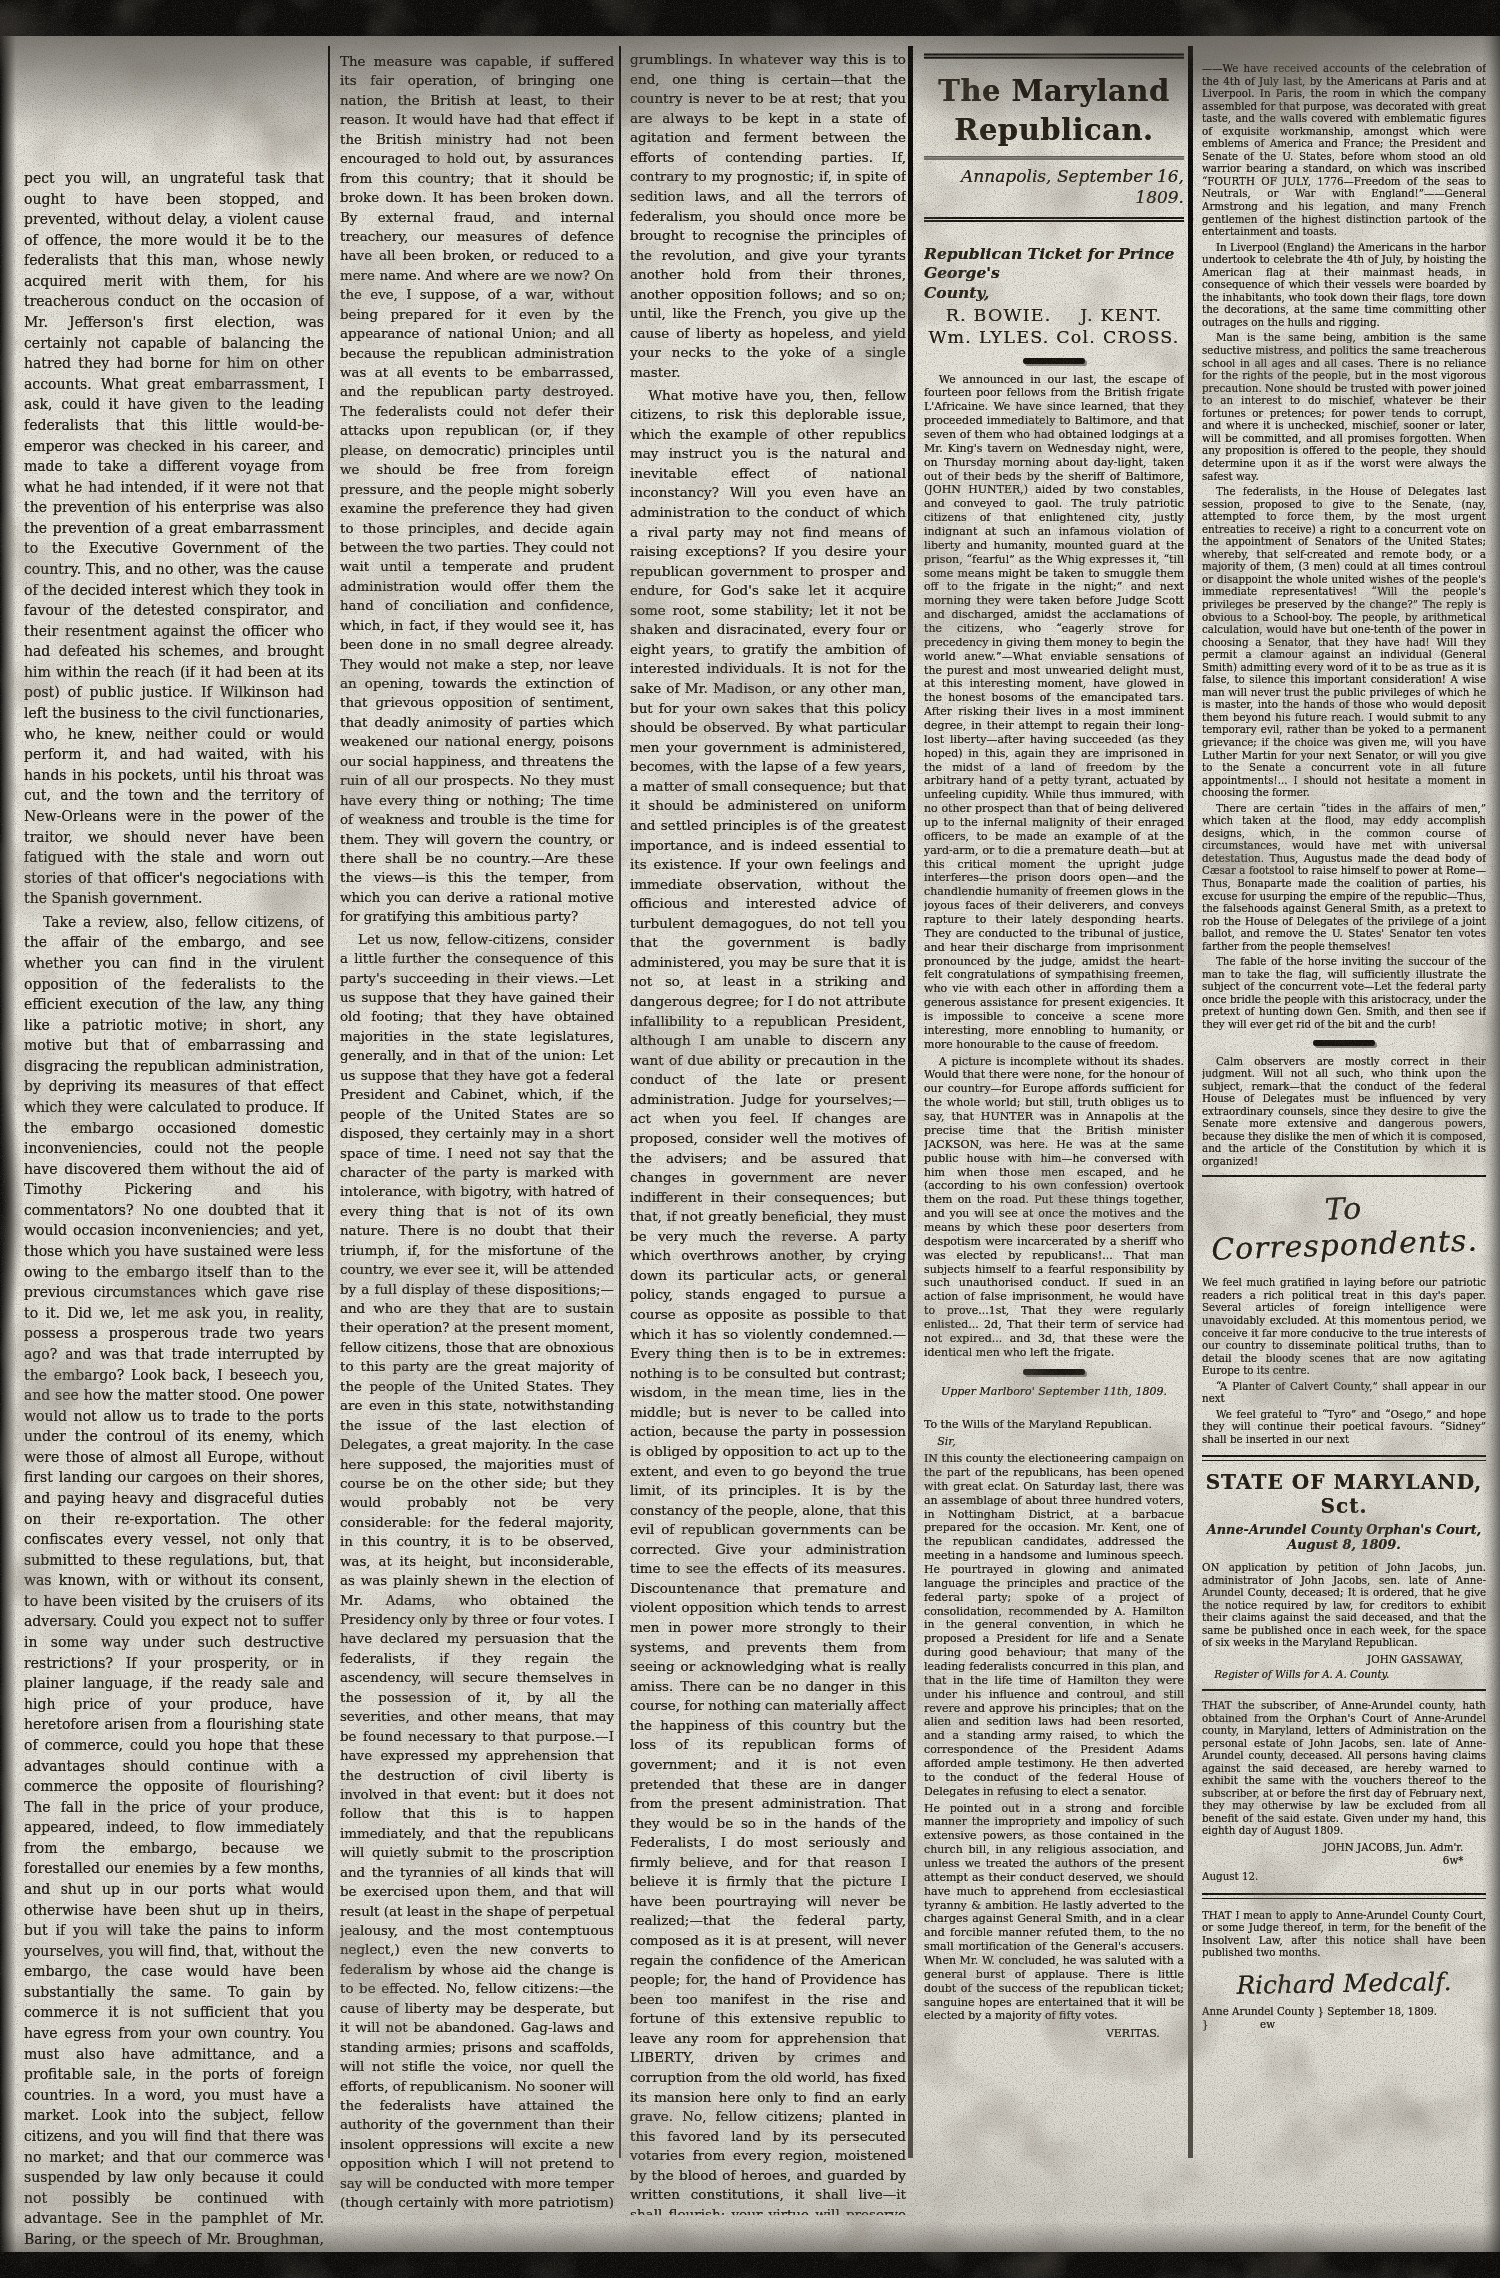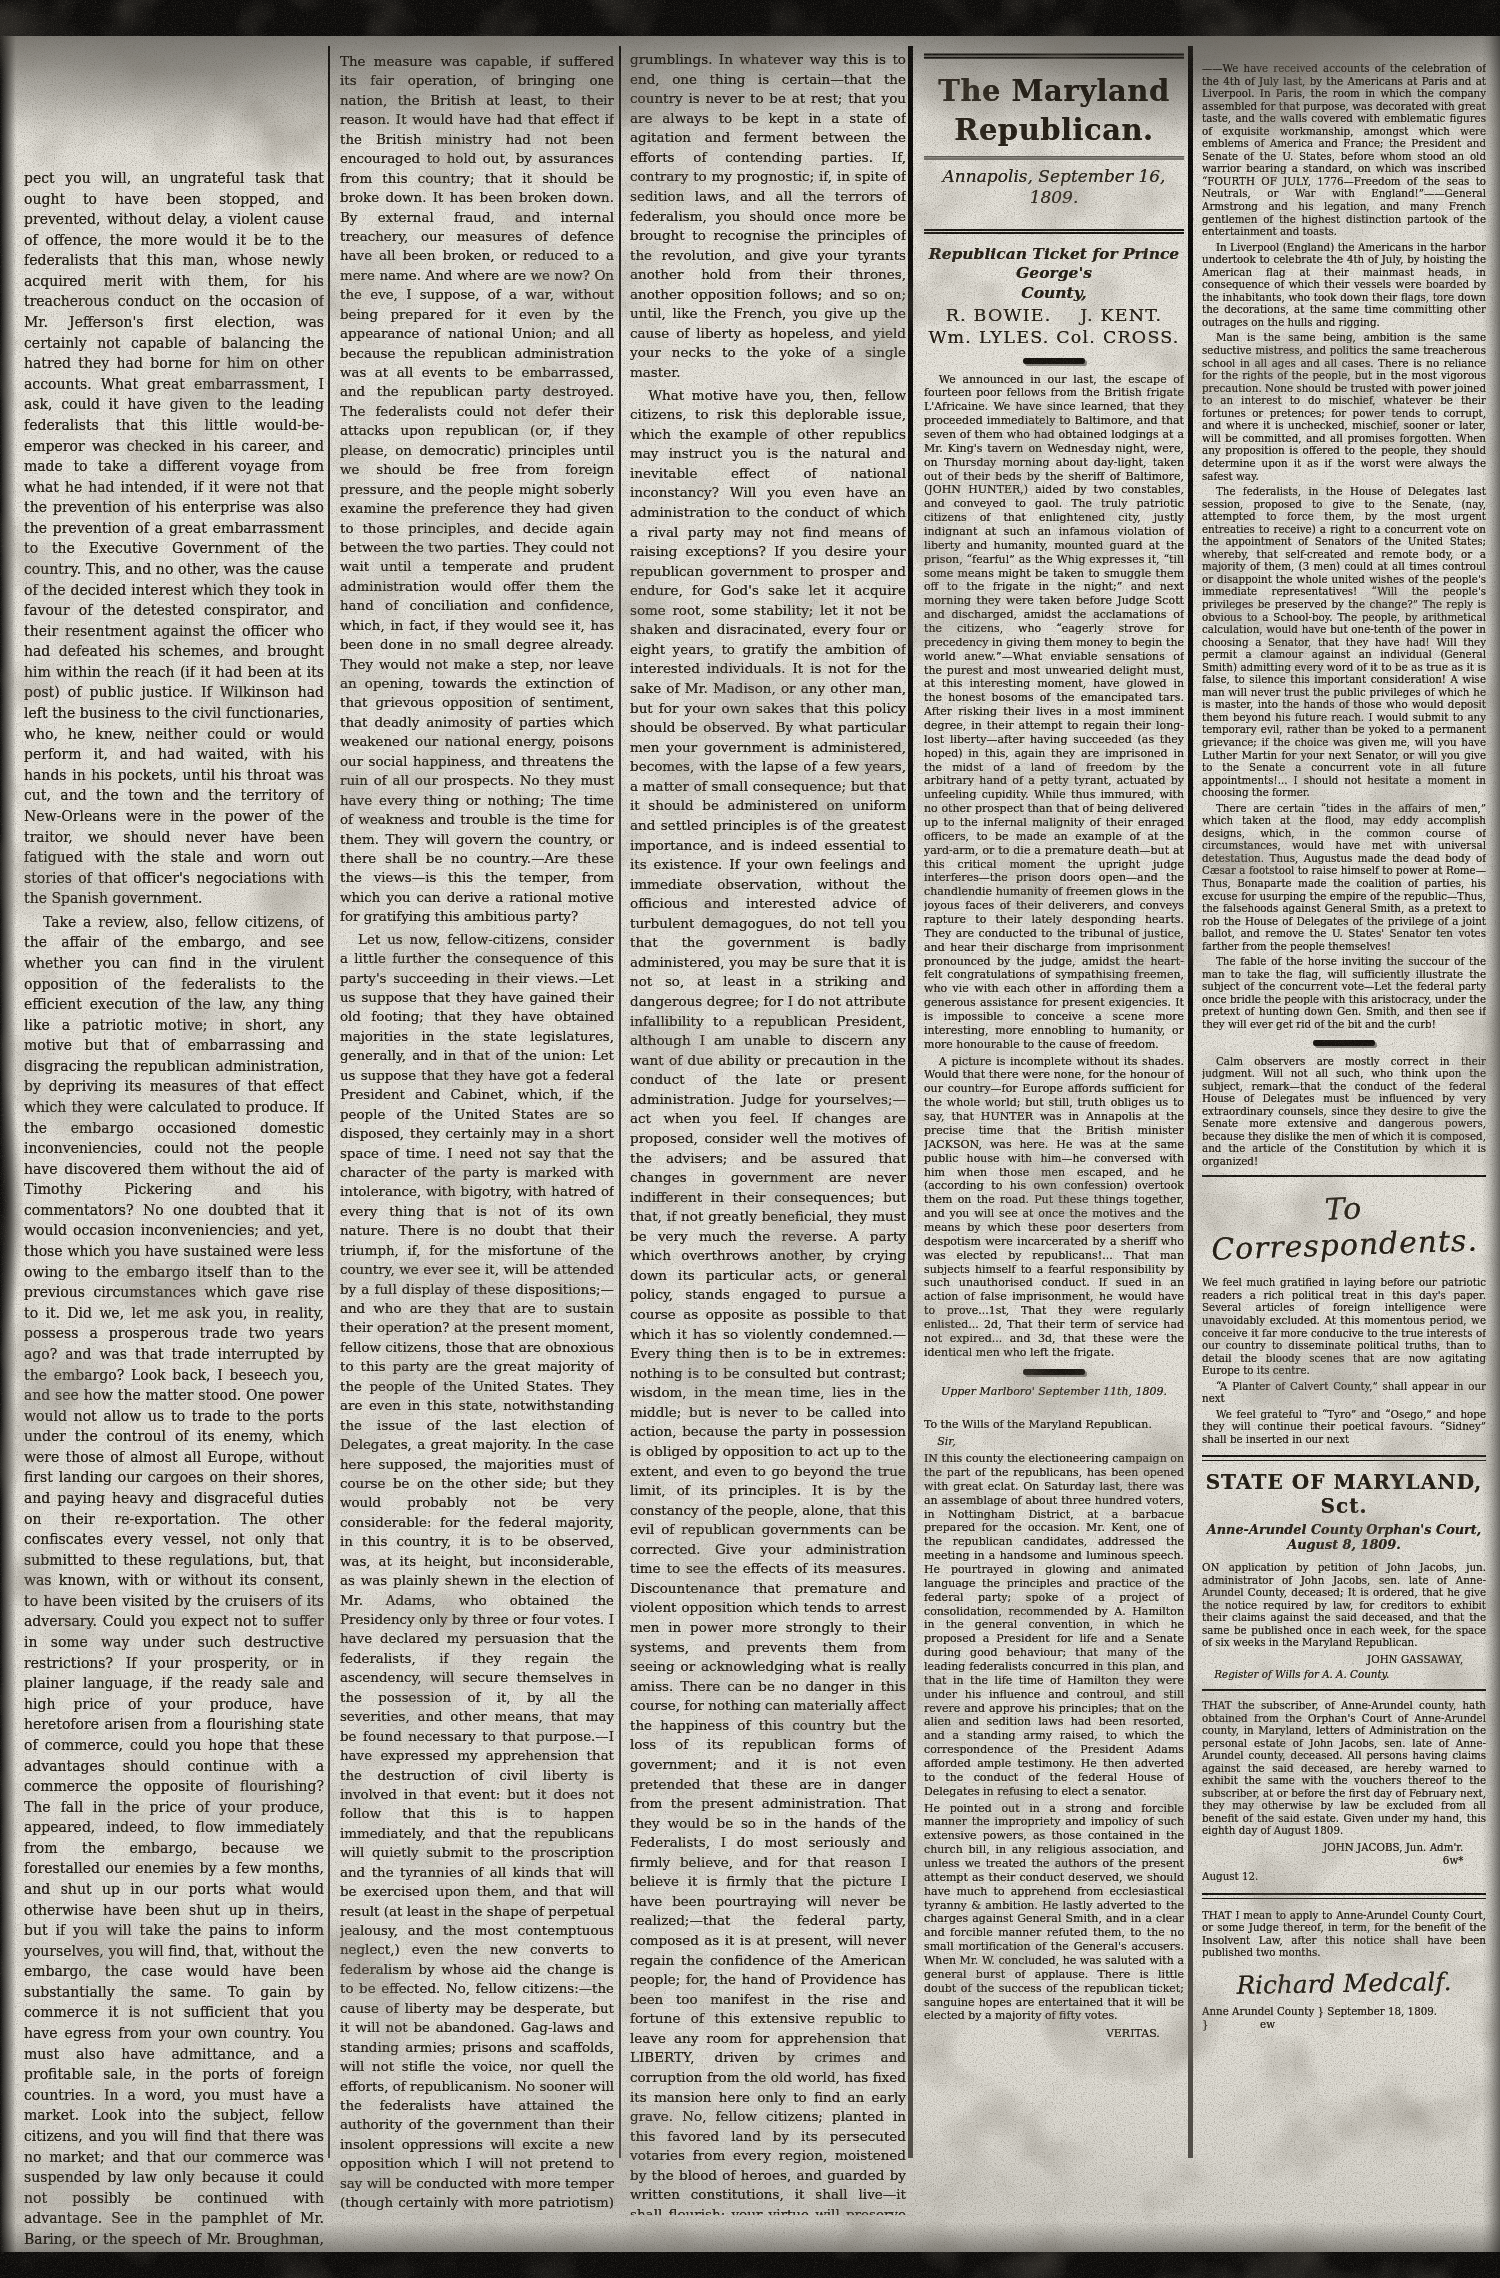--- a/index.html
+++ b/index.html
@@ -41,23 +41,23 @@
   .col-3{left:924px;width:260px;font-size:11px;  line-height:1.26;padding-top:56px;}
   .col-4{left:1202px;width:284px;font-size:10.3px;line-height:1.22;padding-top:62px;}
   
   .b{margin:0 0 3px;}
   .b-p{text-indent:1.35em;}
   .b-pni{text-indent:0;}
   .b-ital{font-style:italic;text-indent:1.2em;}
   .b-h1{font-size:29px;font-weight:bold;text-align:center;letter-spacing:.5px;
     border-top:5px double #14110d;border-bottom:3px double #14110d;
     padding:12px 0 8px;margin:0 0 2px;transform:scaleY(1.05);}
-  .b-date{font-style:italic;font-size:17px;text-align:center;padding:7px 0 20px;
-    border-bottom:5px double #14110d;margin:0 0 10px;}
-  .b-ticket{font-style:italic;font-weight:bold;font-size:15.5px;text-align:center;
+  .b-date{font-style:italic;font-size:17px;text-align:right;padding:7px 0 8px;
+    border-bottom:5px double #14110d;margin:0 0 22px;}
+  .b-ticket{font-style:italic;font-weight:bold;font-size:15.5px;text-align:left;
     white-space:pre-line;margin:4px 0 0;}
   .b-names{font-size:17.5px;text-align:center;white-space:pre-line;letter-spacing:1.2px;
     margin:2px 0 8px;font-weight:500;}
   .b-date2{font-style:italic;text-align:center;margin:10px 0 20px;}
   .b-sig{text-align:right;padding-right:2.2em;white-space:pre-line;margin-top:4px;}
   .b-sigscript{font-style:italic;font-size:2.4em;text-align:center;margin:10px 0 6px;
     transform:rotate(-1deg);}
   .b-left{text-align:left;margin-top:4px;}
   .b-hnotice{font-size:2.25em;font-weight:bold;text-align:center;letter-spacing:.5px;
     margin:8px 0 6px;line-height:1.1;}

